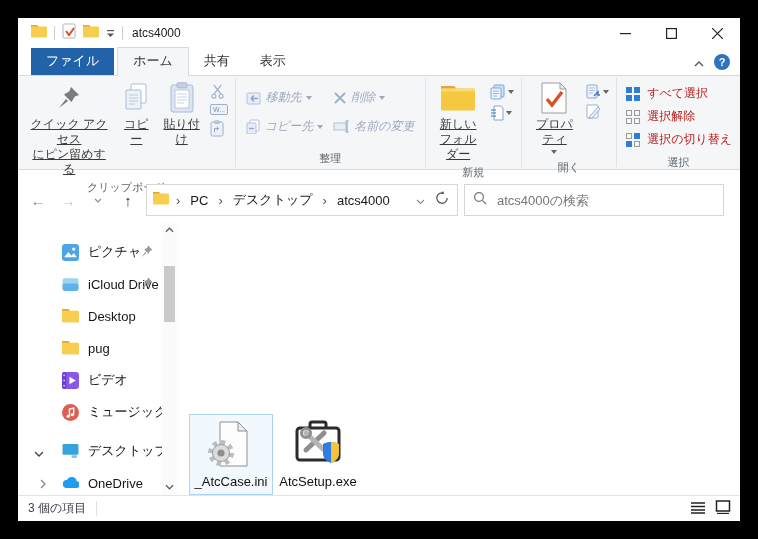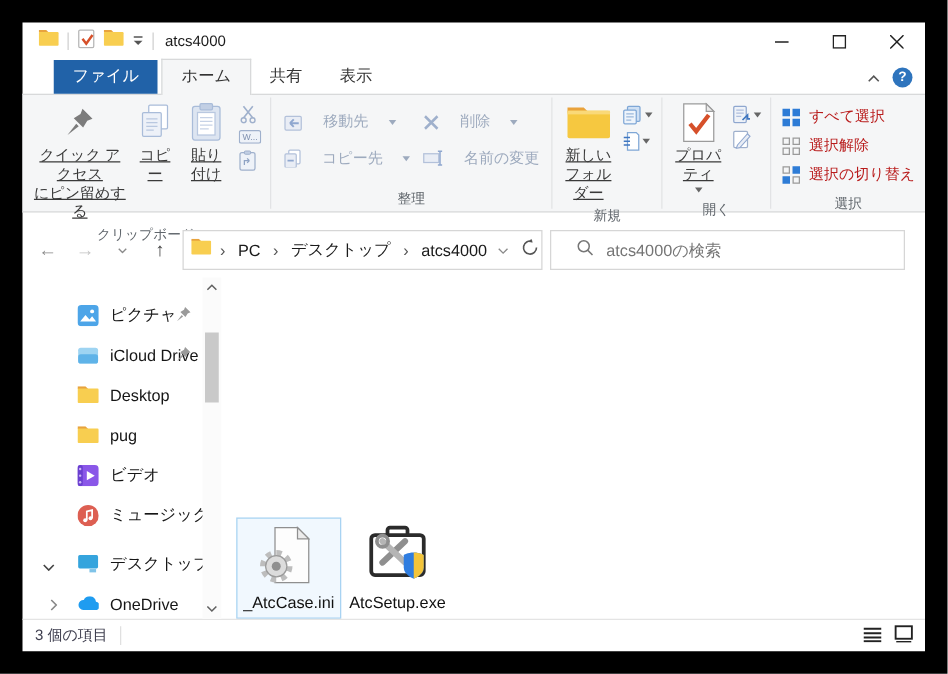--- a/index.html
+++ b/index.html
@@ -8,60 +8,60 @@
   .window{position:absolute;left:18px;top:18px;width:722px;height:503px;background:#fff;
           display:flex;flex-direction:column;}
   
   .titlebar{height:30px;display:flex;align-items:center;flex:none;}
   .qat{display:flex;align-items:center;gap:7px;padding-left:13px;}
   .qat-sep{width:1px;height:14px;background:#cfcfcf;}
   .title-text{font-size:12px;color:#1a1a1a;margin-left:9px;}
   .win-controls{margin-left:auto;display:flex;height:100%;}
   .win-btn{width:46px;display:flex;align-items:center;justify-content:center;}
   
-  .tabrow{height:27px;display:flex;align-items:flex-end;padding-left:25px;position:relative;flex:none;}
+  .tabrow{height:27px;display:flex;align-items:flex-end;padding-left:13px;position:relative;flex:none;}
   .tab{font-size:13px;padding:4px 15px 5px;color:#333;}
   .tab-file{background:#2162a8;color:#fff;margin-right:3px;}
   .tab-active{background:#f5f6f7;border:1px solid #d8d9da;border-bottom:none;margin-bottom:-1px;
               position:relative;z-index:2;padding-bottom:6px;}
   .tab-extras{position:absolute;right:10px;bottom:4px;display:flex;align-items:center;gap:10px;}
   .help-circle{width:16px;height:16px;border-radius:50%;background:#2e74bd;color:#fff;font-size:11px;
                display:flex;align-items:center;justify-content:center;font-weight:bold;}
   
   .ribbon{height:93px;background:#f5f6f7;border-top:1px solid #d8d9da;border-bottom:1px solid #d8d9da;
           display:flex;flex:none;}
   .rgroup{display:flex;flex-direction:column;}
   .rgroup-body{flex:1;display:flex;align-items:flex-start;padding:3px 4px 0;}
   .rgroup-label{text-align:center;font-size:11px;color:#60666c;padding:1px 6px 3px;}
   .rsep{width:1px;background:#e2e3e5;margin:2px 0;flex:none;}
   .bigbtn{display:flex;flex-direction:column;align-items:center;padding:2px 5px;font-size:12px;
           color:#3a3a3a;line-height:1.25;text-align:center;text-decoration:underline;}
   .bigbtn .ic{height:34px;display:flex;align-items:center;justify-content:center;margin-bottom:2px;}
   .medgrid{display:grid;grid-template-columns:auto auto;column-gap:10px;row-gap:12px;padding:10px 6px;}
-  .medbtn{display:flex;align-items:center;gap:16px;font-size:12px;white-space:nowrap;}
+  .medbtn{display:flex;align-items:center;gap:4px;font-size:12px;white-space:nowrap;font-style:italic;}
   .disabled{color:#9daabe;}
   .smallcol{display:flex;flex-direction:column;gap:5px;padding:5px 3px;}
   .smallbtn{display:flex;align-items:center;gap:2px;}
   .dd{width:0;height:0;border:3px solid transparent;border-top:4px solid #666;margin-top:3px;}
   .dd.dim{border-top-color:#9daabe;}
   .selrows{display:flex;flex-direction:column;gap:6px;padding:6px 4px;}
   .selrow{display:flex;align-items:center;gap:6px;font-size:12px;color:#b91c1c;white-space:nowrap;}
   
   .navrow{height:44px;margin-top:8px;display:flex;align-items:center;padding:0 16px 0 8px;gap:6px;flex:none;}
   .navbtn{display:flex;align-items:center;justify-content:center;width:24px;height:24px;font-size:15px;}
   .arr-back{color:#8a8a8a;}
   .arr-fwd{color:#c5c5c5;}
   .arr-up{color:#3f3f3f;}
   .addressbox{height:30px;border:1px solid #d6d6d6;display:flex;align-items:center;flex:1.25;
               padding:0 6px;gap:5px;min-width:0;background:#fff;}
   .crumb{font-size:13px;color:#1a1a1a;padding:0 3px;white-space:nowrap;}
   .crumb-sep{color:#555;font-size:13px;padding:0 2px;}
   .addr-right{margin-left:auto;display:flex;align-items:center;gap:10px;padding-right:2px;}
   .searchbox{height:30px;border:1px solid #d6d6d6;display:flex;align-items:center;width:242px;
-             padding:0 20px;gap:8px;background:#fff;flex:none;}
+             padding:0 8px;gap:8px;background:#fff;flex:none;}
   .searchbox input{border:none;outline:none;font-size:13px;color:#444;width:100%;
                    font-family:"Liberation Sans","DejaVu Sans",sans-serif;}
   .searchbox input::placeholder{color:#757575;opacity:1;}
   
   .content{flex:1;display:flex;min-height:0;}
   .sidebar{width:159px;position:relative;padding-top:14px;flex:none;}
   .side-item{height:32px;display:flex;align-items:center;font-size:13px;color:#161616;
              padding-left:44px;position:relative;gap:9px;}
   .side-item .sic{width:17px;height:17px;flex:none;display:flex;align-items:center;}
   .side-pin{position:absolute;right:24px;top:9px;}

